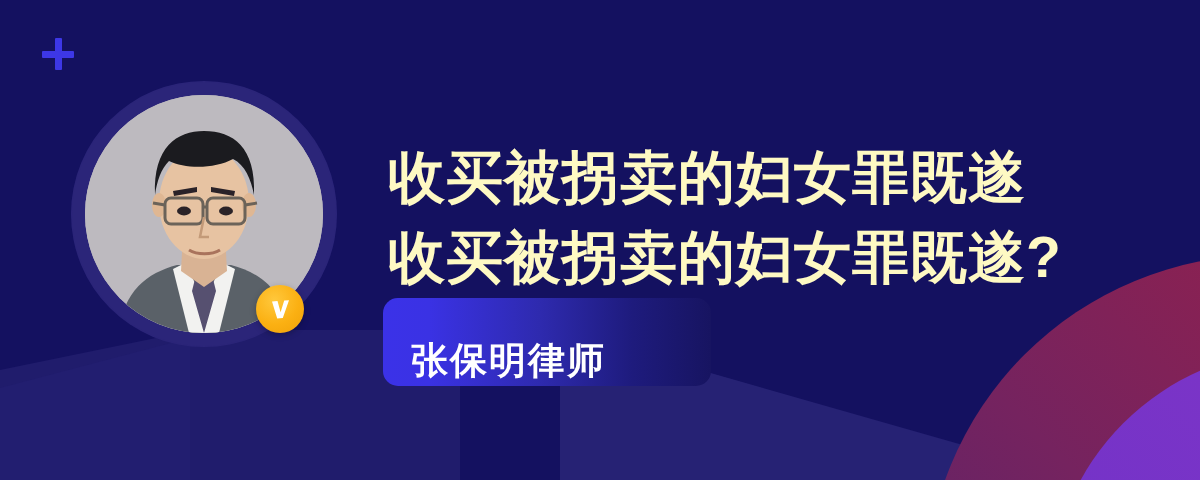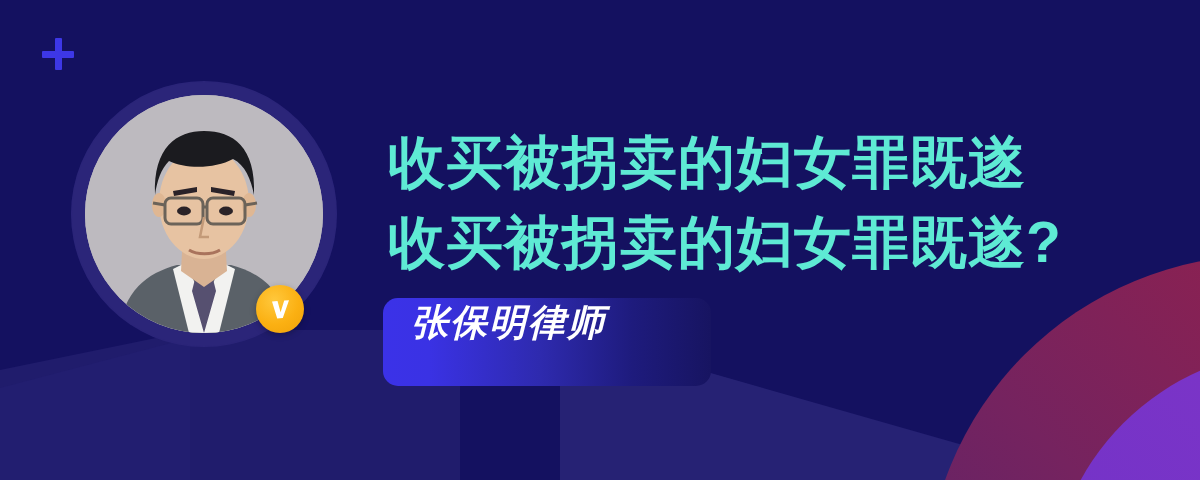--- a/index.html
+++ b/index.html
@@ -64,36 +64,37 @@
   }
   .verified-badge svg{ display:block; width:30px; height:30px; }
 
   
   .content{
     position:absolute;
     left:388px; top:122px;
     width:790px;
   }
   .headline{
-    color:#5eead4;
+    color:#fef9c3;
     font-size:57px;
     font-weight:bold;
     line-height:80px;
     letter-spacing:1px;
     white-space:nowrap;
+    margin-top:15px;
   }
   .headline-line{ display:block; }
 
   .name-badge{
     position:absolute;
     left:383px; top:298px;
     width:328px; height:88px;
     border-radius:15px;
     background:linear-gradient(90deg,#3b32e8 0%,#3a32e4 14%,#2e2aae 48%,#1e1b7d 76%,#171461 100%);
-    display:flex; align-items:flex-start;font-style:italic;
+    display:flex; align-items:flex-end;
   }
   .name-badge-label{
     color:#ffffff;
     font-size:37px;
     font-weight:bold;
     letter-spacing:2px;
     margin-left:28px;
     white-space:nowrap;
   }
 </style>

